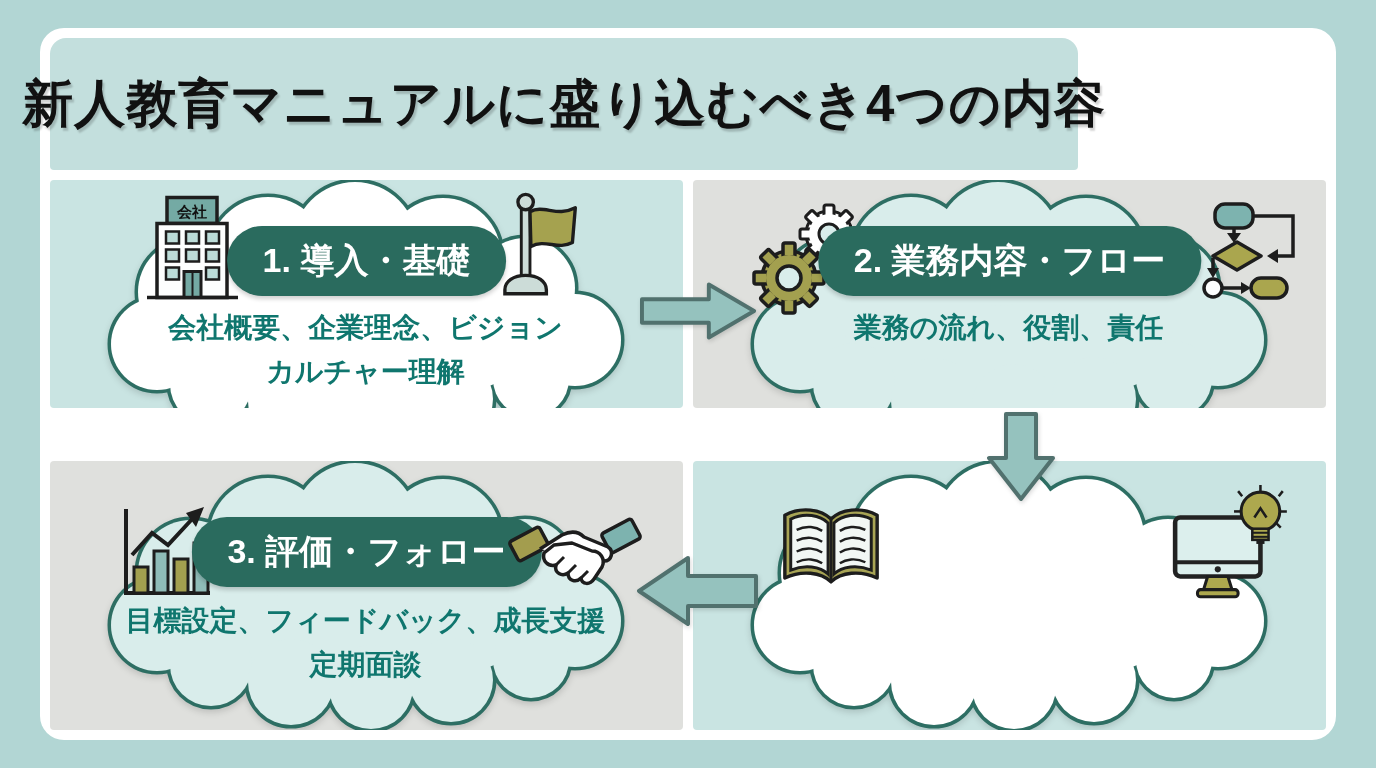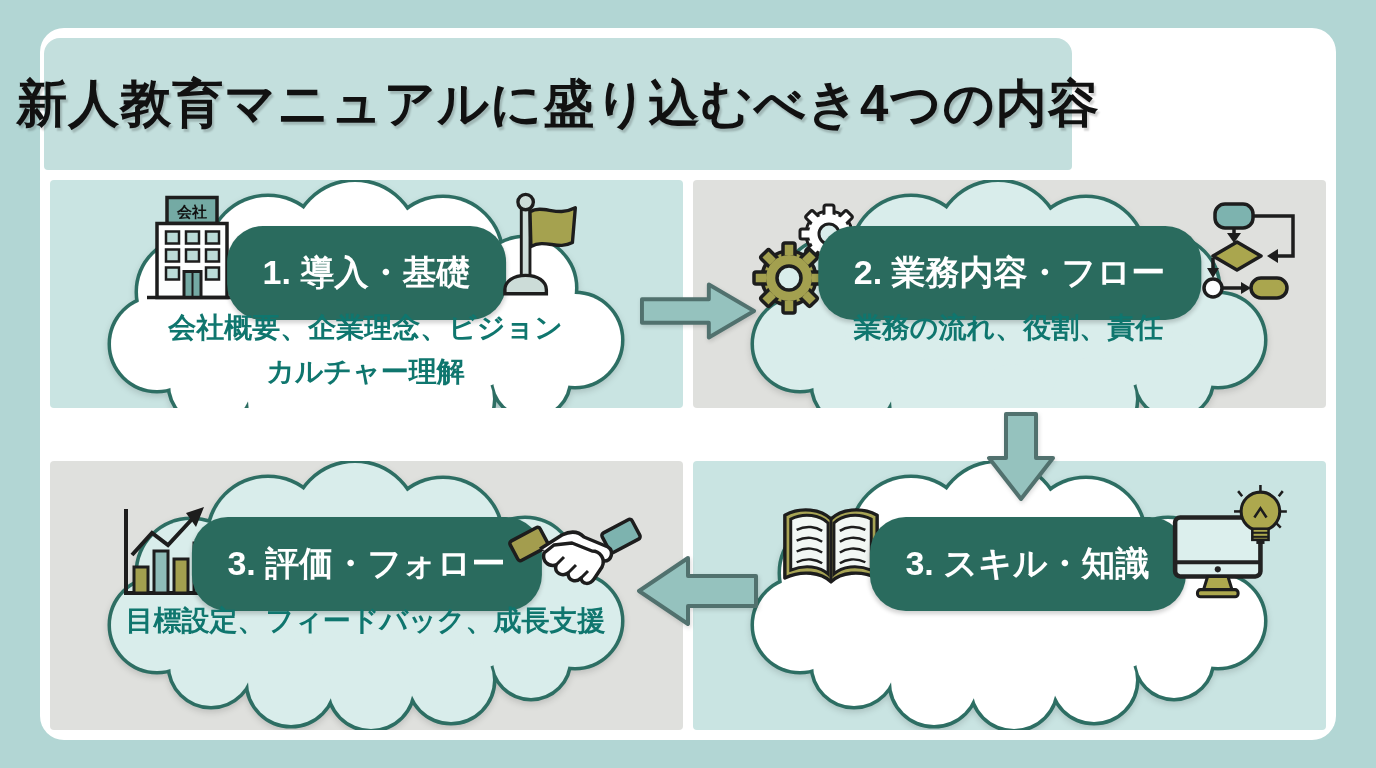--- a/index.html
+++ b/index.html
@@ -7,42 +7,42 @@
     width:1376px;height:768px;overflow:hidden;
     font-family:"Liberation Sans","DejaVu Sans",sans-serif;
     background:#b2d6d4;
   }
   .page{position:relative;width:1376px;height:768px;background:#b2d6d4;}
   .frame{
     position:absolute;left:40px;top:28px;width:1296px;height:712px;
     background:#ffffff;border-radius:24px;
   }
   .title-band{
-    position:absolute;left:4px;top:10px;width:1028px;height:132px;
+    position:absolute;left:10px;top:10px;width:1028px;height:132px;
     background:#c3dfdd;border-radius:16px 16px 4px 4px;
     display:flex;align-items:center;justify-content:center;
   }
   .title{
     font-size:51px;font-weight:900;color:#111;letter-spacing:1px;
     text-shadow:2px 3px 2px rgba(0,0,0,0.18);
     white-space:nowrap;
   }
   .quad{position:absolute;width:633px;height:228px;overflow:hidden;}
   .q1{left:10px;top:152px;background:#c9e4e2;border-radius:4px;}
   .q2{left:653px;top:152px;background:#dfe0dd;border-radius:4px;}
   .q4{left:10px;top:433px;height:269px;background:#dfe0dd;border-radius:4px;}
   .q3{left:653px;top:433px;height:269px;background:#c9e4e2;border-radius:4px;}
   .cloud{
     position:absolute;left:33px;top:2px;width:565px;height:266px;
     overflow:visible;
     filter:drop-shadow(0 3px 3px rgba(0,0,0,0.14));
   }
   .badge{
     position:absolute;left:50%;transform:translateX(-50%);top:46px;
-    height:62px;padding:16px 36px;border-radius:36px;
+    height:62px;padding:4px 36px;border-radius:36px;
     background:#2a6b5e;color:#fff;font-size:34px;font-weight:bold;
     display:flex;align-items:center;justify-content:center;white-space:nowrap;
     box-shadow:0 3px 4px rgba(0,0,0,0.18);
   }
   .q3 .badge,.q4 .badge{top:56px;}
   .q3 .badge{margin-left:18px;}
   .desc{
     position:absolute;left:33px;width:565px;top:126px;
     text-align:center;font-size:28px;font-weight:bold;color:#0f766e;
     line-height:44px;
@@ -192,20 +192,21 @@
       <div class="badge">3. 評価・フォロー</div>
       <svg class="icon" style="left:460px;top:52px" width="130" height="84" viewBox="0 0 130 84">
         <rect x="2" y="20" width="34" height="22" rx="3" fill="#a39d4e" stroke="#1d1d1d" stroke-width="3.5" transform="rotate(-28 19 31)"></rect>
         <rect x="94" y="12" width="34" height="22" rx="3" fill="#7db3af" stroke="#1d1d1d" stroke-width="3.5" transform="rotate(-28 111 23)"></rect>
         <path d="M30,36 L52,22 C60,18 68,18 74,24 L98,34 C104,38 102,48 94,48 L80,46" fill="#ffffff" stroke="#1d1d1d" stroke-width="3.5" stroke-linejoin="round"></path>
         <path d="M34,40 C32,48 38,54 46,52 C44,60 52,64 58,60 C58,68 66,70 71,65 C72,72 80,72 84,66 L92,54 C96,46 90,38 82,38 L62,30 L44,32 Z" fill="#ffffff" stroke="#1d1d1d" stroke-width="3.5" stroke-linejoin="round"></path>
         <path d="M46,52 L54,44 M58,60 L66,52 M71,65 L78,58" fill="none" stroke="#1d1d1d" stroke-width="3"></path>
       </svg>
       <div class="desc">
         <div>目標設定、フィードバック、成長支援</div>
+        <div>定期面談</div>
       </div>
     </div>
 
     <div class="quad q3">
       <svg class="cloud" viewBox="0 0 565 266">
         <use href="#cloudg" fill="#ffffff" stroke="#2d6e63" stroke-width="7"></use>
         <use href="#cloudg" fill="#ffffff"></use>
       </svg>
       <svg class="icon" style="left:84px;top:42px" width="108" height="94" viewBox="0 0 110 95">
         <path d="M8,12 C25,3 45,6 55,16 C65,6 85,3 102,12 L102,76 C85,68 65,70 55,80 C45,70 25,68 8,76 Z" fill="#a8a455" stroke="#1d1d1d" stroke-width="3.5" stroke-linejoin="round"></path>
@@ -216,21 +217,20 @@
             <path d="M20,38 C30,33 40,35 46,39"></path>
           <path d="M20,49 C30,44 40,46 46,50"></path>
             <path d="M20,60 C30,55 40,57 46,61"></path>
           <path d="M90,27 C80,22 70,24 64,28"></path>
             <path d="M90,38 C80,33 70,35 64,39"></path>
           <path d="M90,49 C80,44 70,46 64,50"></path>
             <path d="M90,60 C80,55 70,57 64,61"></path>
         </g>
         <line x1="55" y1="17" x2="55" y2="79" stroke="#1d1d1d" stroke-width="3"></line>
       </svg>
-      <div class="badge">3. スキル・知識</div>
       <svg class="icon" style="left:478px;top:22px" width="122" height="130" viewBox="0 0 120 128">
         <g stroke="#1d1d1d" stroke-width="2.5">
           <line x1="88" y1="2" x2="88" y2="8"></line>
             <line x1="66" y1="8" x2="70" y2="13"></line>
           <line x1="110" y1="8" x2="106" y2="13"></line>
             <line x1="62" y1="28" x2="68" y2="28"></line>
           <line x1="114" y1="28" x2="108" y2="28"></line>
             <line x1="108" y1="44" x2="104" y2="40"></line>
         </g>
         <rect x="4" y="34" width="84" height="58" rx="5" fill="#dcefed" stroke="#222" stroke-width="4.5"></rect>

